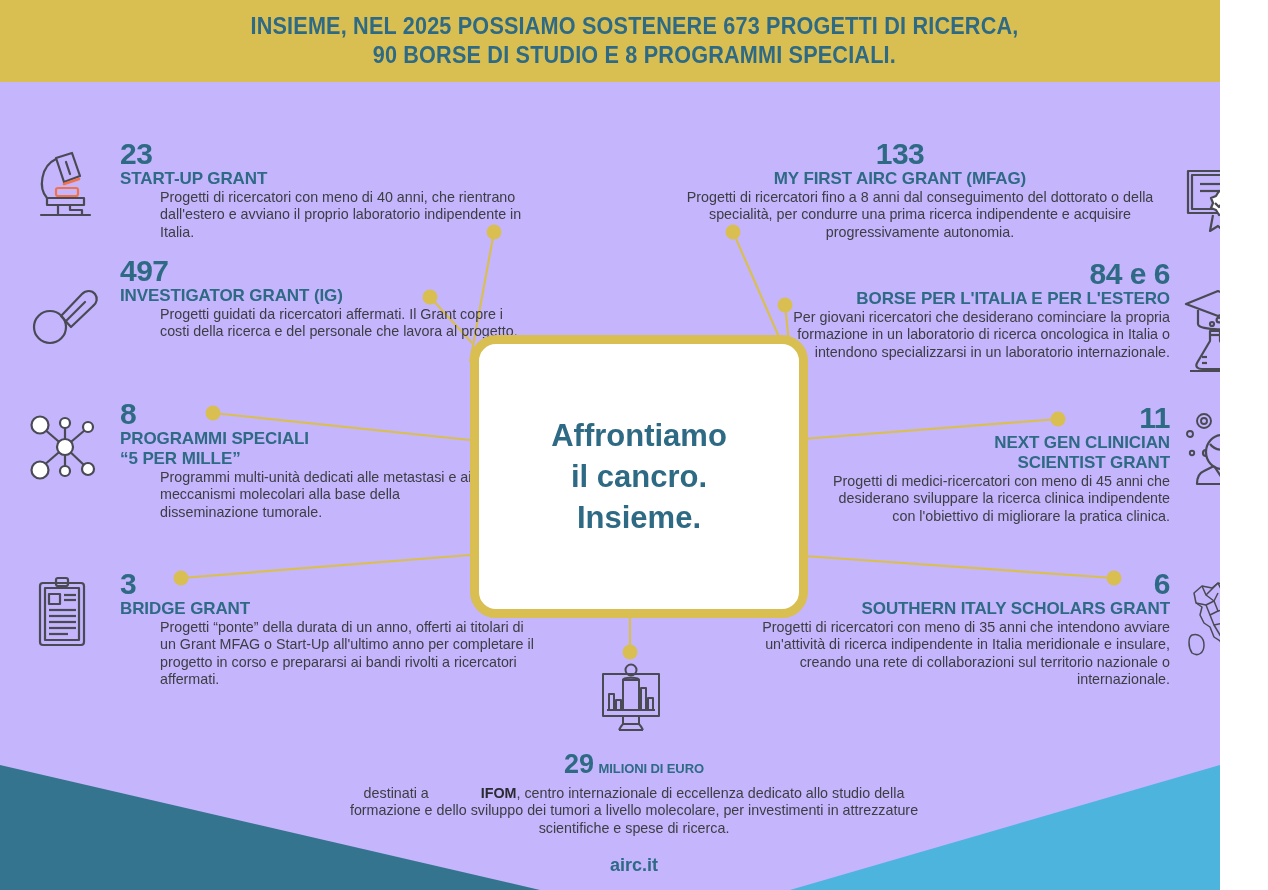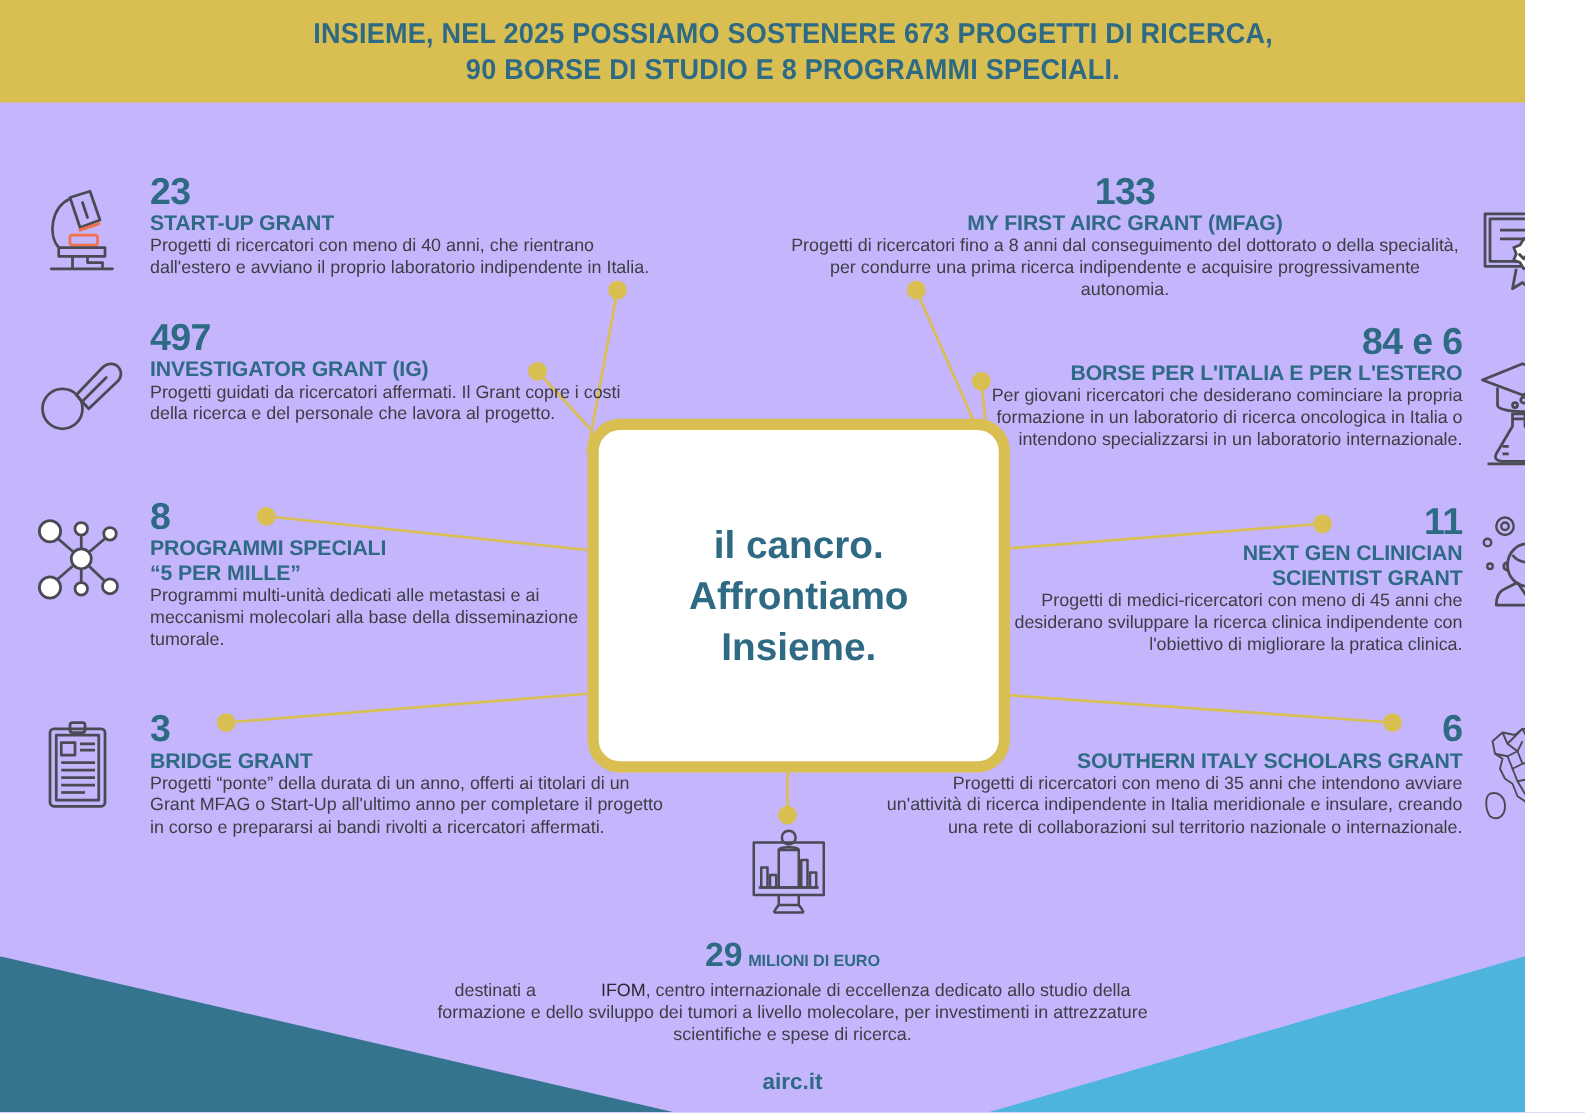--- a/index.html
+++ b/index.html
@@ -60,21 +60,21 @@
   .item{position:absolute;z-index:2;}
   .item .num{
     color:#2f6a85;font-weight:bold;font-size:30px;line-height:31px;
     letter-spacing:-.5px;
   }
   .item .ttl{
     color:#2f6a85;font-weight:bold;font-size:17px;line-height:20px;
     letter-spacing:-.1px;
   }
   .item .dsc{
-    color:#3d3d42;font-size:14.3px;line-height:17.4px;
+    color:#3d3d42;font-size:14.3px;line-height:17.4px;margin-left:40px;
   }
   .left-item{text-align:left;}
   .right-item{text-align:right;}
 
   
   .icon{position:absolute;z-index:2;}
   .icon svg{display:block;}
 
   
   .bottom-block{
@@ -82,21 +82,21 @@
   }
   .bottom-block .bnum{
     color:#2f6a85;font-weight:bold;font-size:27px;line-height:28px;vertical-align:baseline;
   }
   .bottom-block .btit{
     color:#2f6a85;font-weight:bold;font-size:13px;line-height:28px;letter-spacing:-.1px;
   }
   .bottom-block .bdsc{
     color:#3d3d42;font-size:14.3px;line-height:17.4px;margin-top:2px;
   }
-  .bottom-block .bdsc b{font-weight:normal;color:#2a2a30;padding-left:48px;}
+  .bottom-block .bdsc b{font-weight:bold;color:#2a2a30;padding-left:48px;}
   .site{
     position:absolute;left:0;top:855px;width:1268px;text-align:center;
     color:#2f6a85;font-weight:bold;font-size:18px;z-index:4;
   }
 </style>
 </head>
 <body>
 
 <div id="stage">
 
@@ -137,22 +137,22 @@
       <circle cx="733" cy="232" r="7.5"></circle>
       <circle cx="785" cy="305" r="7.5"></circle>
       <circle cx="1058" cy="419" r="7.5"></circle>
       <circle cx="1114" cy="578" r="7.5"></circle>
       <circle cx="630" cy="652" r="7.5"></circle>
     </g>
   </svg>
 
   <div class="center-box">
     <div class="ctext">
+      <div>Affrontiamo</div>
       <div>il cancro.</div>
-      <div>Affrontiamo</div>
       <div>Insieme.</div>
     </div>
   </div>
 
   <div class="icon" style="left:22px;top:140px;">
     <svg width="86" height="86" viewBox="0 0 86 86" fill="none" stroke="#4a4a55" stroke-width="2.2" stroke-linecap="round" stroke-linejoin="round">
       <path d="M34 18 L50 13 L58 36 L42 42 Z"></path>
       <path d="M44 22 L48 34"></path>
       <path d="M42 44 L57 39" stroke="#f2714a" stroke-width="2.6"></path>
       <path d="M34 19 C19 26 16 48 25 58"></path>

